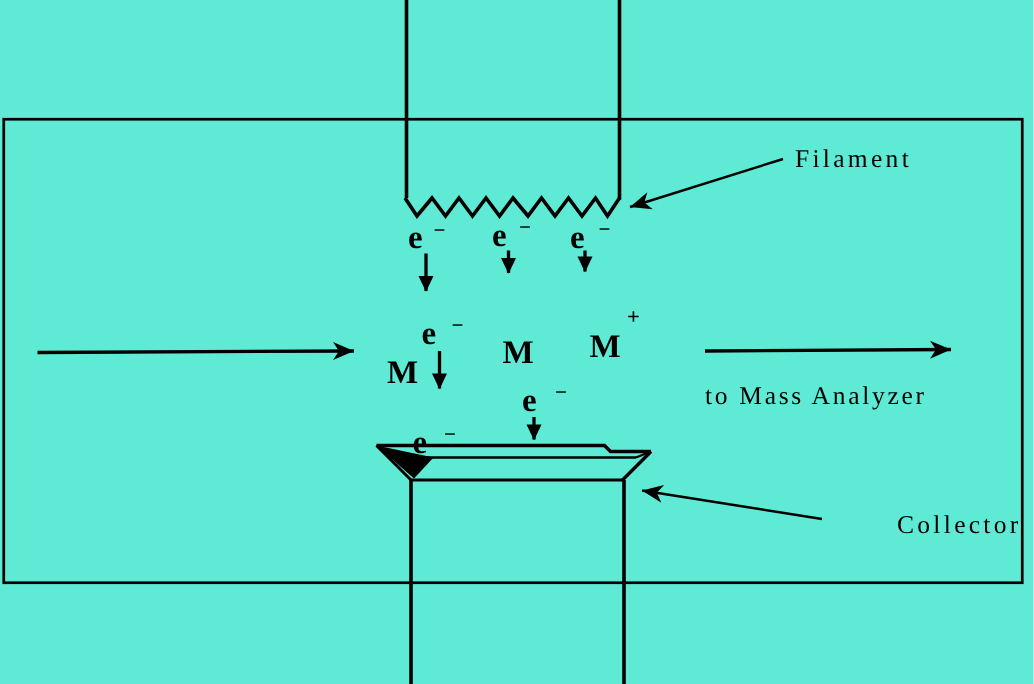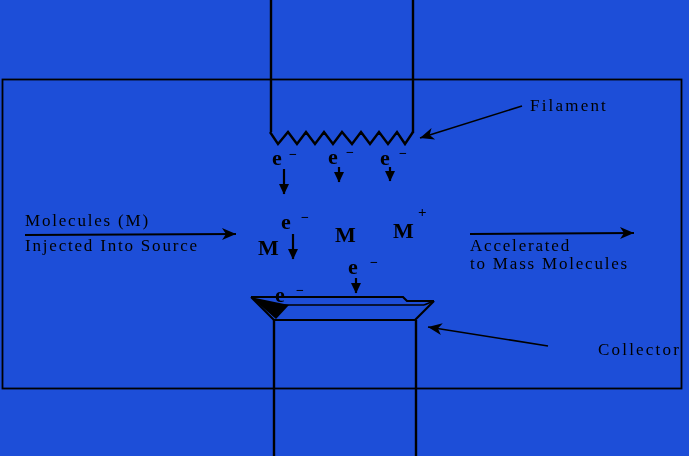--- a/index.html
+++ b/index.html
@@ -1,19 +1,19 @@
 <!DOCTYPE html>
 <html><head>
 <meta charset="utf-8">
 <style>
   html,body{margin:0;padding:0;background:#fff;}
   #canvas{
     position:relative;
     width:689px;height:456px;
-    background:#1d4ed8;
+    background:#5eead4;
     font-family:"Liberation Serif", serif;
     color:#000;
     overflow:hidden;
   }
   #diagram-svg{position:absolute;left:0;top:0;}
   .lbl{
     position:absolute;
     font-size:17px;
     letter-spacing:2.2px;
     line-height:19px;
@@ -94,25 +94,22 @@
     <line x1="470" y1="234" x2="634" y2="233" stroke="#000" stroke-width="2.2" marker-end="url(#m-swoosh)"></line>
 
     <line x1="522" y1="106" x2="420" y2="138" stroke="#000" stroke-width="1.6" marker-end="url(#m-swoosh)"></line>
 
     <line x1="548" y1="346" x2="428" y2="327" stroke="#000" stroke-width="1.6" marker-end="url(#m-swoosh)"></line>
   </svg>
 
   <div class="lbl" style="left:530px;top:96px;">Filament</div>
   <div class="lbl" style="left:557px;top:340px;margin-left:41px;">Collector</div>
 
-  <div class="ann" style="left:25px;top:211px;">Molecules (M)</div>
-  <div class="ann" style="left:25px;top:236px;">Injected Into Source</div>
 
-  <div class="ann" style="left:470px;top:236px;">Accelerated</div>
-  <div class="ann" style="left:470px;top:254px;">to Mass Molecules</div>
+  <div class="ann" style="left:470px;top:254px;">to Mass Analyzer</div>
 
   <div class="sym" style="left:272px;top:147px;">e</div>
   <div class="chg" style="left:289px;top:148px;">−</div>
 
   <div class="sym" style="left:328px;top:146px;">e</div>
   <div class="chg" style="left:346px;top:146px;">−</div>
 
   <div class="sym" style="left:380px;top:147px;">e</div>
   <div class="chg" style="left:399px;top:147px;">−</div>
 

